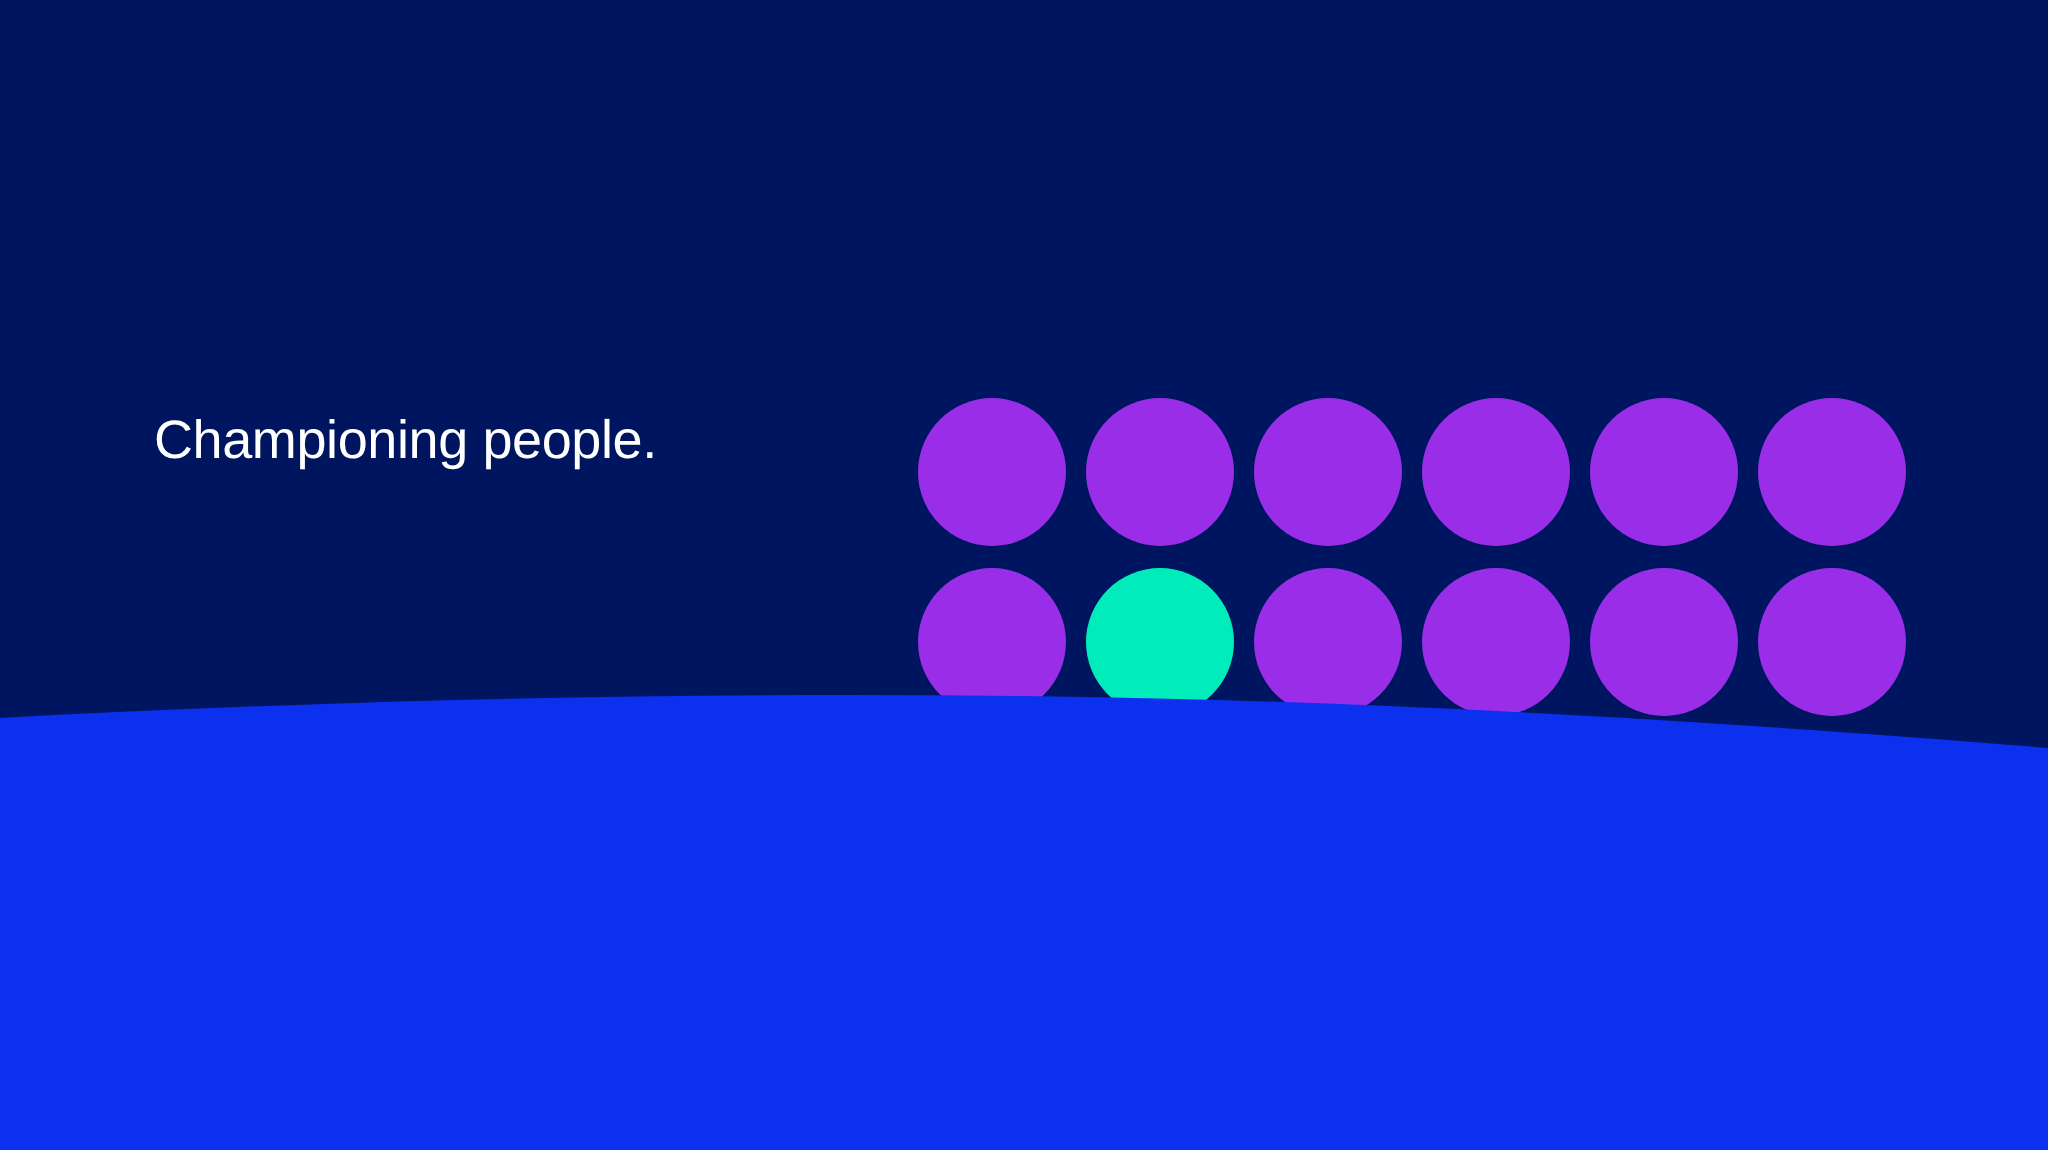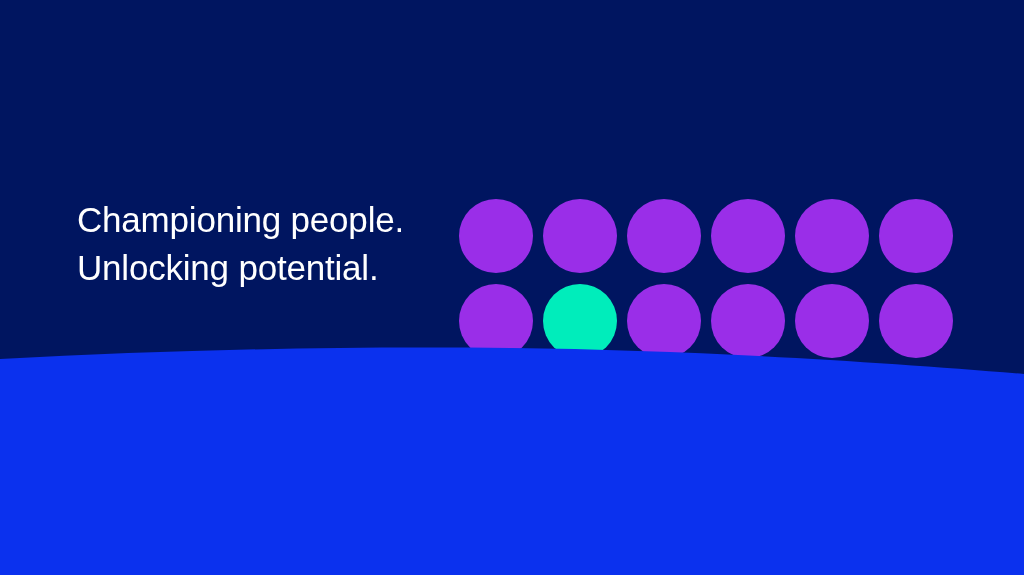--- a/index.html
+++ b/index.html
@@ -34,21 +34,21 @@
     display: block;
   }
 
   
   .headline {
     position: absolute;
     left: 77px;
     top: 196px;
     width: 380px;
     color: #ffffff;
-    font-size: 35px;
+    font-size: 27px;
     font-weight: 400;
     line-height: 48px;
     letter-spacing: -0.2px;
     white-space: nowrap;
   }
   .headline-line {
     display: block;
   }
 
   
@@ -88,16 +88,15 @@
       <div class="dot" style="left: 336px; top: 85px; width: 74px; height: 74px; background: rgb(154, 46, 232);"></div>
       <div class="dot" style="left: 420px; top: 85px; width: 74px; height: 74px; background: rgb(154, 46, 232);"></div>
     </div>
 
   <svg class="curve-wave" viewBox="0 0 1024 575" preserveAspectRatio="none" aria-hidden="true">
     <path d="M 0 359 C 170 350, 340 346, 512 348 C 690 350, 880 362, 1024 374 L 1024 575 L 0 575 Z" fill="#0B31EE"></path>
   </svg>
 
   <div class="headline">
     <span class="headline-line">Championing people.</span>
-    <span class="headline-line">Unlocking potential.</span>
   </div>
 
 </div>
 
 </body></html>

